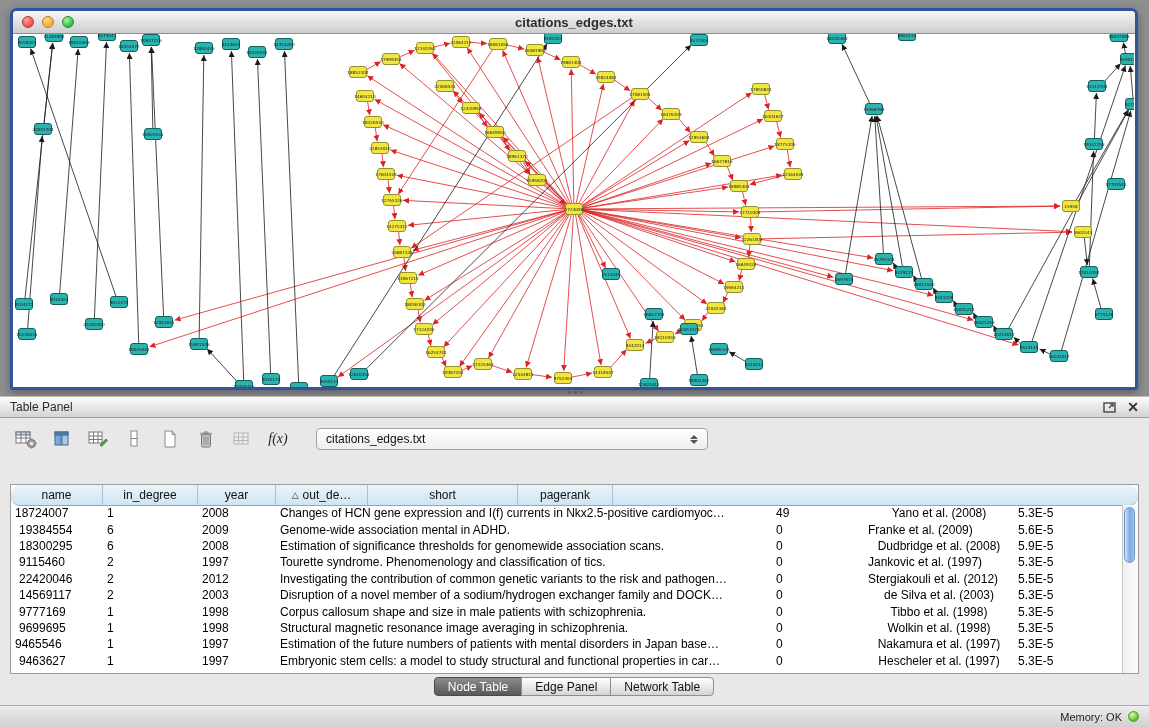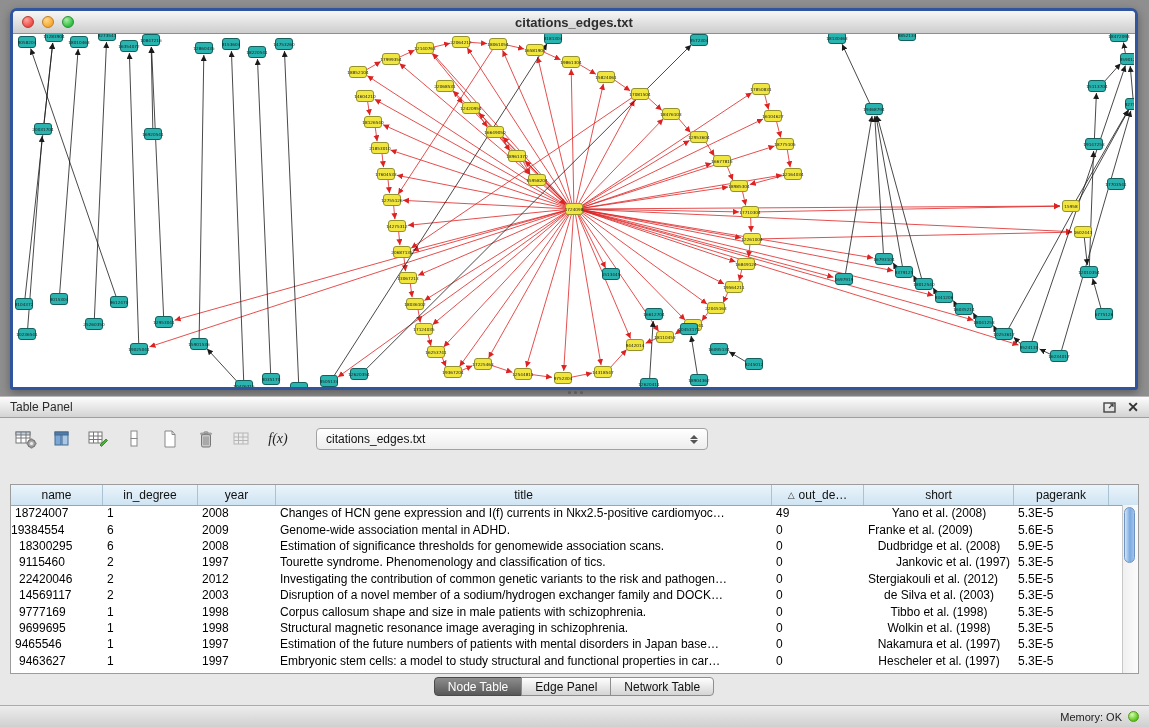--- a/index.html
+++ b/index.html
@@ -48,21 +48,21 @@
     margin-left:14px;width:392px;height:22px;box-sizing:border-box;
     background:linear-gradient(#ffffff,#ededed);border:1px solid #a2a2a2;border-radius:4px;
     display:flex;align-items:center;padding:0 9px;font-size:12px;color:#111;
   }
   .sel-arrows{margin-left:auto;display:flex;flex-direction:column;gap:1px;}
   .sel-arrows i{width:0;height:0;border-left:4px solid transparent;border-right:4px solid transparent;}
   .sel-arrows .up{border-bottom:4px solid #555;}
   .sel-arrows .dn{border-top:4px solid #555;}
   
   .tbl{position:absolute;left:10px;top:88px;width:1129px;height:190px;background:#fff;border:1px solid #9c9c9c;box-sizing:border-box;}
-  .tbl-head{display:flex;height:20px;background:linear-gradient(#eaf4fb,#cfe4f2);border-bottom:1px solid #8fa8bb;}
+  .tbl-head{display:flex;height:20px;background:linear-gradient(#eaf4fb,#cfe4f2);border-bottom:1px solid #8fa8bb;border-radius:9px;}
   .th{border-right:1px solid #a9c3d5;display:flex;align-items:center;justify-content:center;
       font-size:12px;color:#101010;box-sizing:border-box;white-space:nowrap;overflow:hidden;}
   .th .sort{margin-right:4px;font-size:9px;color:#333;}
   .th-fill{flex:1;border-right:none;}
   .tbl-body{position:absolute;top:20px;left:0;right:15px;bottom:0;overflow:hidden;}
   .tr{display:flex;height:16.4px;align-items:center;}
   .td{font-size:12px;color:#000;padding:0 4px;white-space:nowrap;overflow:hidden;box-sizing:border-box;}
   .vscroll{position:absolute;top:20px;right:0;width:15px;bottom:0;background:linear-gradient(to right,#f0f0f0,#fbfbfb);border-left:1px solid #c7c7c7;}
   .vthumb{position:absolute;top:2px;left:1px;width:11px;height:56px;border-radius:6px;
     background:linear-gradient(to right,#d3e5f8,#7aa9e0 55%,#a3c5ec);border:1px solid #6f94c4;box-sizing:border-box;}
@@ -771,23 +771,20 @@
     <div class="tbl-head" id="tbl-head">
         <div class="th" style="width: 92px;">
           <span>name</span>
         </div>
         <div class="th" style="width: 95px;">
           <span>in_degree</span>
         </div>
         <div class="th" style="width: 78px;">
           <span>year</span>
         </div>
-        <div class="th" style="width: 496px;">
-          <span>title</span>
-        </div>
         <div class="th" style="width: 92px;">
           <span class="sort">△</span>
           <span>out_de…</span>
         </div>
         <div class="th" style="width: 150px;">
           <span>short</span>
         </div>
         <div class="th" style="width: 95px;">
           <span>pagerank</span>
         </div>
@@ -797,21 +794,21 @@
         <div class="tr">
           <div class="td" style="width: 92px; text-align: left; ">18724007</div>
           <div class="td" style="width: 95px; text-align: left;">1</div>
           <div class="td" style="width: 78px; text-align: left;">2008</div>
           <div class="td" style="width: 496px; text-align: left;">Changes of HCN gene expression and I(f) currents in Nkx2.5-positive cardiomyoc…</div>
           <div class="td" style="width: 92px; text-align: left;">49</div>
           <div class="td" style="width: 150px; text-align: center;">Yano et al. (2008)</div>
           <div class="td" style="width: 95px; text-align: left;">5.3E-5</div>
         </div>
         <div class="tr">
-          <div class="td" style="width: 92px; text-align: left; padding-left: 0;">19384554</div>
+          <div class="td" style="width: 92px; text-align: left; padding-left: 8px;">19384554</div>
           <div class="td" style="width: 95px; text-align: left;">6</div>
           <div class="td" style="width: 78px; text-align: left;">2009</div>
           <div class="td" style="width: 496px; text-align: left;">Genome-wide association mental in ADHD.</div>
           <div class="td" style="width: 92px; text-align: left;">0</div>
           <div class="td" style="width: 150px; text-align: left;">Franke et al. (2009)</div>
           <div class="td" style="width: 95px; text-align: left;">5.6E-5</div>
         </div>
         <div class="tr">
           <div class="td" style="width: 92px; text-align: left; padding-left: 8px;">18300295</div>
           <div class="td" style="width: 95px; text-align: left;">6</div>
@@ -820,21 +817,21 @@
           <div class="td" style="width: 92px; text-align: left;">0</div>
           <div class="td" style="width: 150px; text-align: center;">Dudbridge et al. (2008)</div>
           <div class="td" style="width: 95px; text-align: left;">5.9E-5</div>
         </div>
         <div class="tr">
           <div class="td" style="width: 92px; text-align: left; padding-left: 8px;">9115460</div>
           <div class="td" style="width: 95px; text-align: left;">2</div>
           <div class="td" style="width: 78px; text-align: left;">1997</div>
           <div class="td" style="width: 496px; text-align: left;">Tourette syndrome. Phenomenology and classification of tics.</div>
           <div class="td" style="width: 92px; text-align: left;">0</div>
-          <div class="td" style="width: 150px; text-align: right;">Jankovic et al. (1997)</div>
+          <div class="td" style="width: 150px; text-align: left;">Jankovic et al. (1997)</div>
           <div class="td" style="width: 95px; text-align: left;">5.3E-5</div>
         </div>
         <div class="tr">
           <div class="td" style="width: 92px; text-align: left; padding-left: 8px;">22420046</div>
           <div class="td" style="width: 95px; text-align: left;">2</div>
           <div class="td" style="width: 78px; text-align: left;">2012</div>
           <div class="td" style="width: 496px; text-align: left;">Investigating the contribution of common genetic variants to the risk and pathogen…</div>
           <div class="td" style="width: 92px; text-align: left;">0</div>
           <div class="td" style="width: 150px; text-align: left;">Stergiakouli et al. (2012)</div>
           <div class="td" style="width: 95px; text-align: left;">5.5E-5</div>

